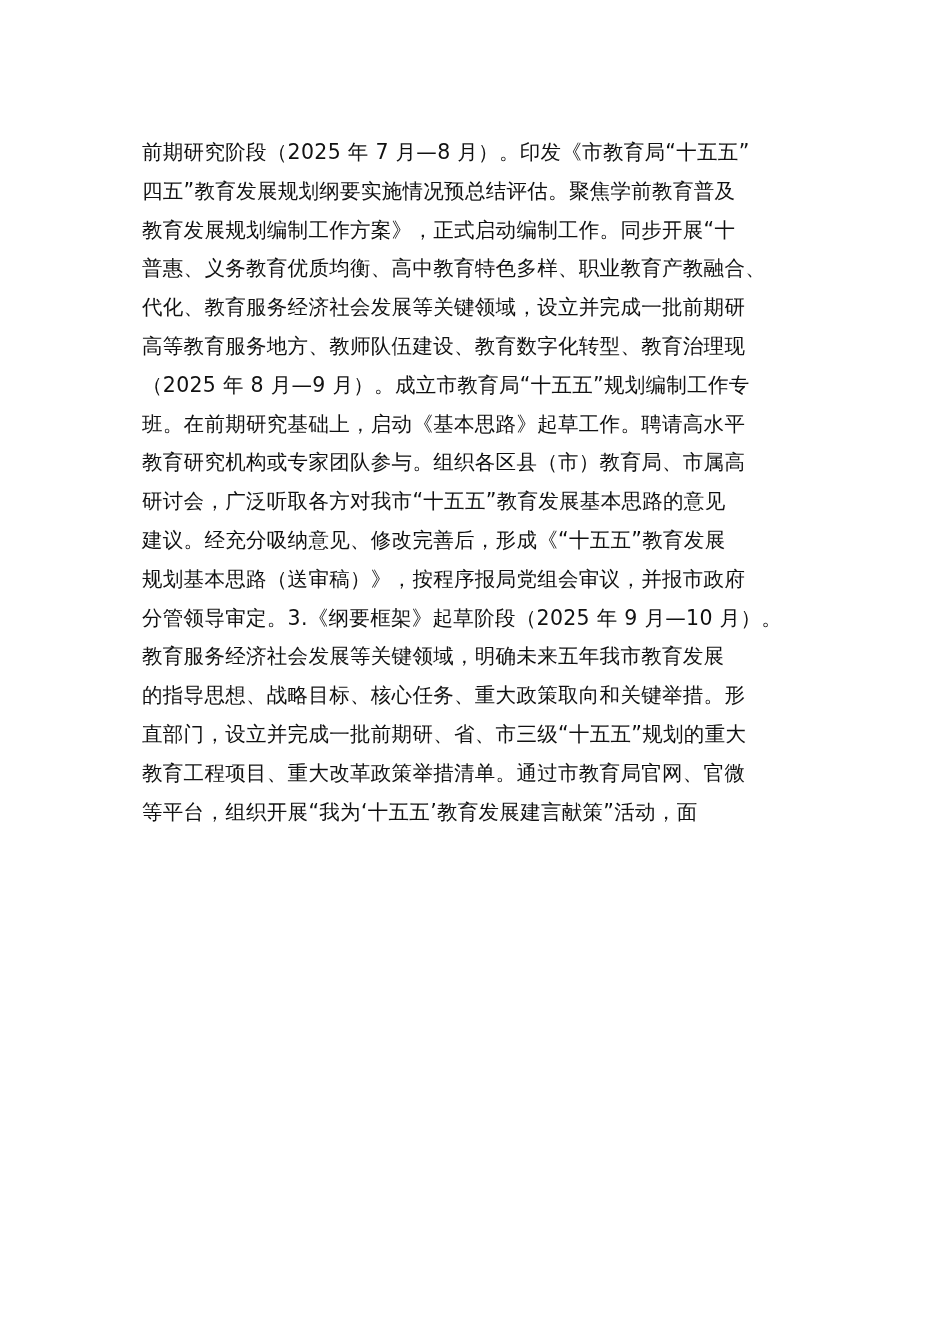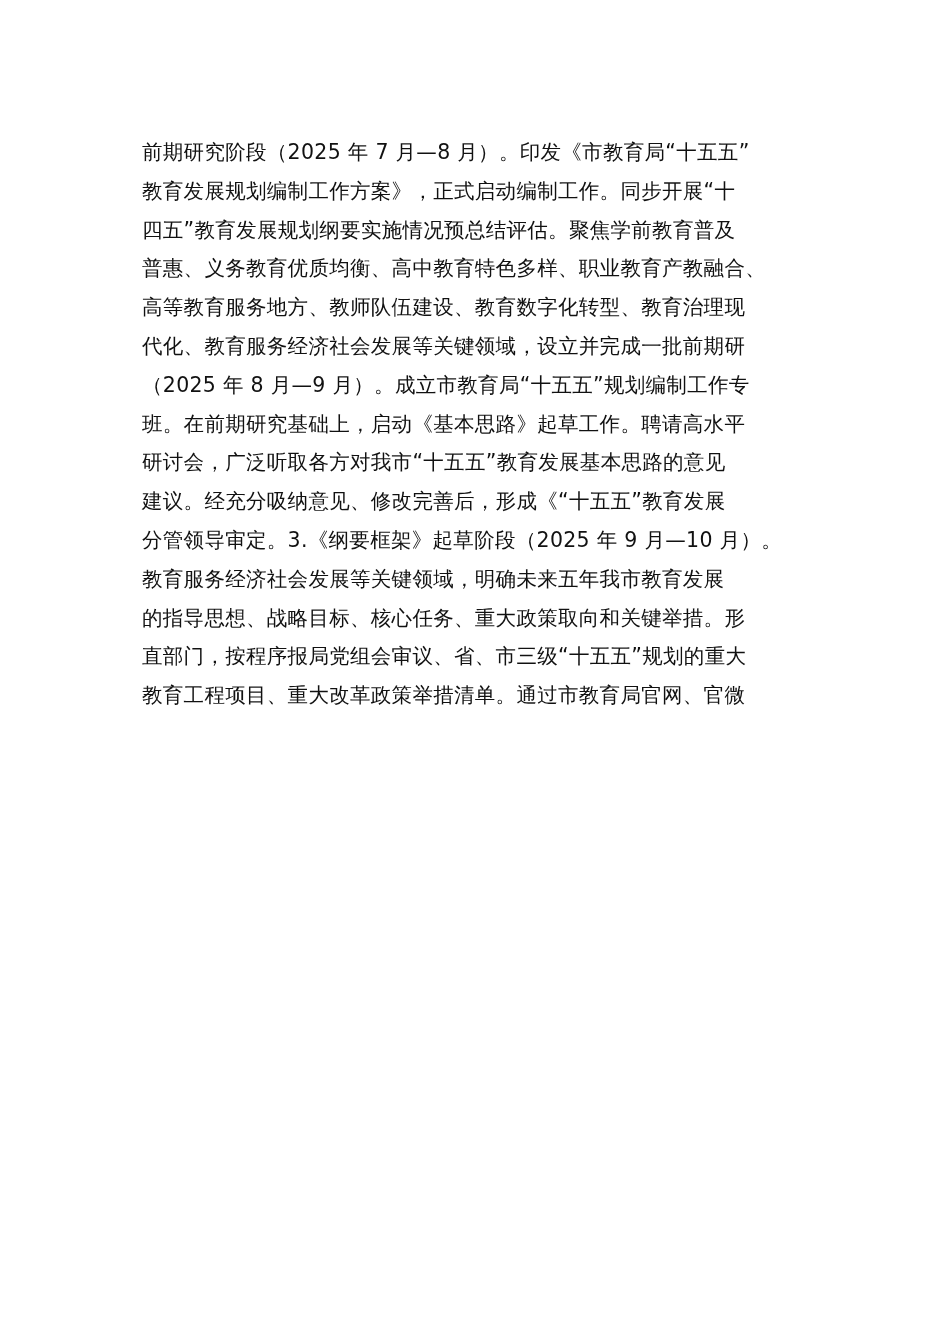--- a/index.html
+++ b/index.html
@@ -20,28 +20,31 @@
     white-space: nowrap;
     letter-spacing: 0.3px;
   }
 </style>
 </head>
 <body>
 
 <div class="page">
   <div class="body-text">
     <div class="line">前期研究阶段（2025 年 7 月—8 月）。印发《市教育局“十五五”</div>
+    <div class="line">四五”教育发展规划纲要实施情况预总结评估。聚焦学前教育普及</div>
     <div class="line">教育发展规划编制工作方案》，正式启动编制工作。同步开展“十</div>
-    <div class="line">四五”教育发展规划纲要实施情况预总结评估。聚焦学前教育普及</div>
     <div class="line">普惠、义务教育优质均衡、高中教育特色多样、职业教育产教融合、</div>
+    <div class="line">代化、教育服务经济社会发展等关键领域，设立并完成一批前期研</div>
     <div class="line">高等教育服务地方、教师队伍建设、教育数字化转型、教育治理现</div>
-    <div class="line">代化、教育服务经济社会发展等关键领域，设立并完成一批前期研</div>
     <div class="line">（2025 年 8 月—9 月）。成立市教育局“十五五”规划编制工作专</div>
     <div class="line">班。在前期研究基础上，启动《基本思路》起草工作。聘请高水平</div>
+    <div class="line">教育研究机构或专家团队参与。组织各区县（市）教育局、市属高</div>
     <div class="line">研讨会，广泛听取各方对我市“十五五”教育发展基本思路的意见</div>
     <div class="line">建议。经充分吸纳意见、修改完善后，形成《“十五五”教育发展</div>
+    <div class="line">规划基本思路（送审稿）》，按程序报局党组会审议，并报市政府</div>
     <div class="line">分管领导审定。3.《纲要框架》起草阶段（2025 年 9 月—10 月）。</div>
     <div class="line">教育服务经济社会发展等关键领域，明确未来五年我市教育发展</div>
     <div class="line">的指导思想、战略目标、核心任务、重大政策取向和关键举措。形</div>
-    <div class="line">直部门，按程序报局党组会审议、省、市三级“十五五”规划的重大</div>
+    <div class="line">直部门，设立并完成一批前期研、省、市三级“十五五”规划的重大</div>
     <div class="line">教育工程项目、重大改革政策举措清单。通过市教育局官网、官微</div>
+    <div class="line">等平台，组织开展“我为‘十五五’教育发展建言献策”活动，面</div>
   </div>
 </div>
 
 </body></html>

